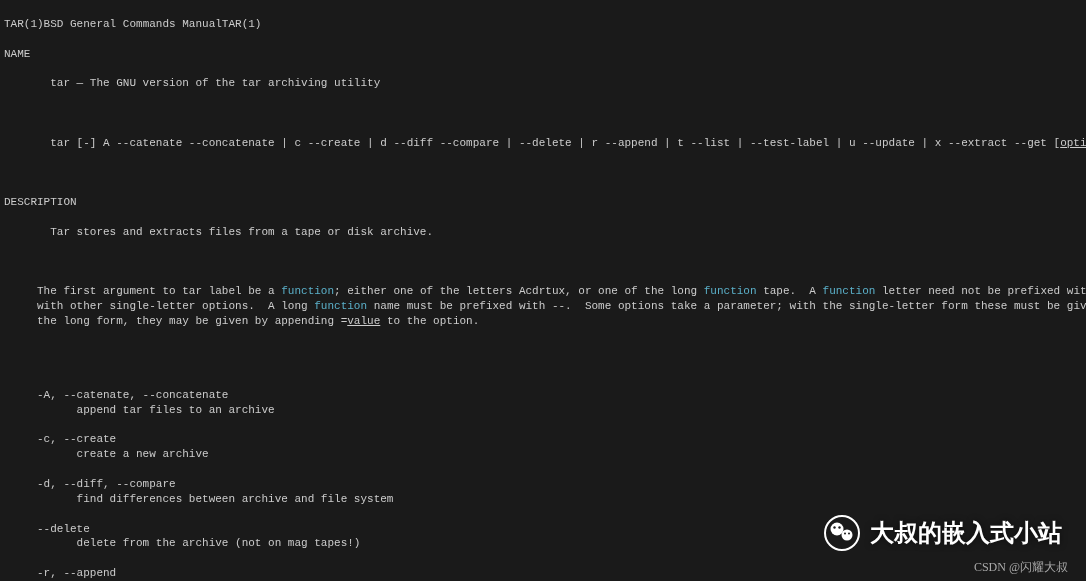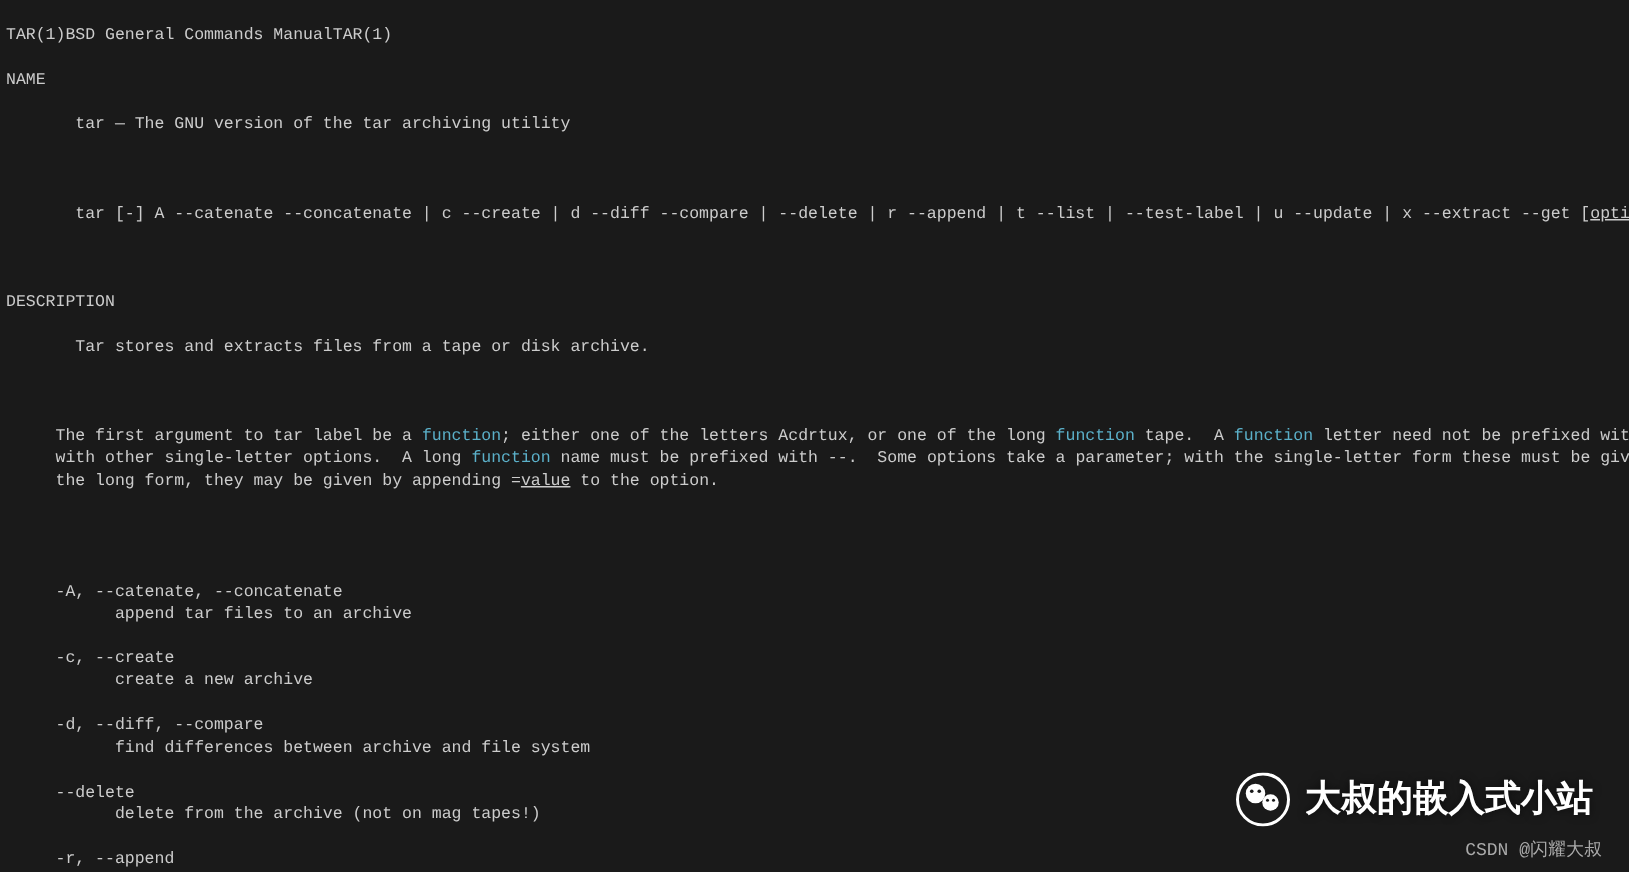--- a/index.html
+++ b/index.html
@@ -2,21 +2,21 @@
 <html><head>
 <meta charset="utf-8">
 <style>
   html,body{margin:0;padding:0;background:#1a1a1a;color:#ccc;font-family:Menlo,Consolas,"Courier New",monospace;font-size:11px;line-height:1.35;width:1086px;height:581px;overflow:hidden}
   .man{white-space:pre;padding:2px 4px}
   .hdr{display:flex;justify-content:flex-start}
   .kw{color:#5bb0c9}
   .ul{text-decoration:underline}
   .watermark{position:absolute;right:24px;bottom:30px;color:#fff;font-family:Arial,"Microsoft YaHei",sans-serif;font-size:24px;font-weight:bold;display:flex;align-items:center;gap:10px;text-shadow:0 0 6px rgba(0,0,0,.6)}
   .wm-icon svg{width:36px;height:36px;display:block}
-  .footer{position:absolute;right:18px;bottom:6px;color:#aaa;font-family:Liberation Mono, monospace;font-size:12px}
+  .footer{position:absolute;right:18px;bottom:6px;color:#aaa;font-family:Liberation Serif, serif;font-size:12px}
 </style>
 </head>
 <body>
 
 <div class="man">
 <div class="hdr"><span>TAR(1)</span><span>BSD General Commands Manual</span><span>TAR(1)</span></div>
 <div>NAME</div>
 <div>       tar — The GNU version of the tar archiving utility</div>
 <div> </div>
 <div><span>       tar [-] A --catenate --concatenate | c --create | d --diff --compare | --delete | r --append | t --list | --test-label | u --update | x --extract --get [</span><span class="ul">options</span></div>

